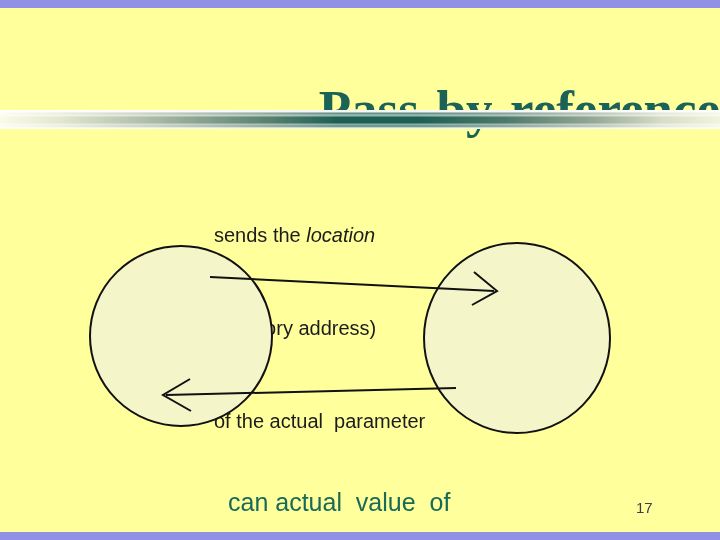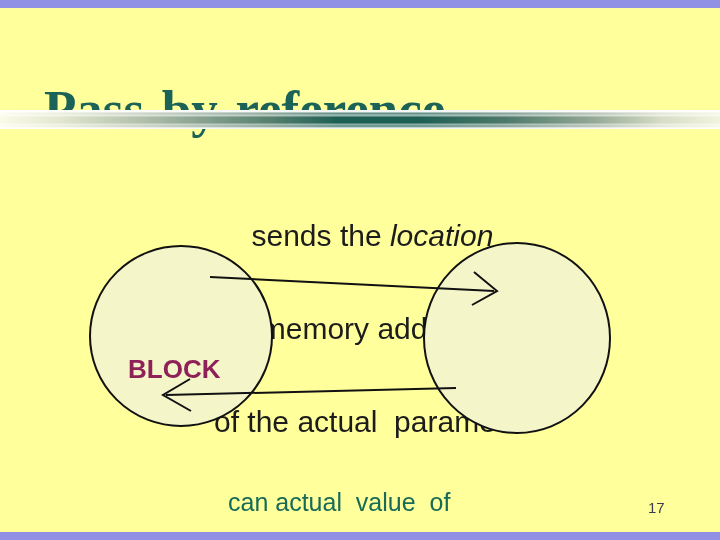--- a/index.html
+++ b/index.html
@@ -6,58 +6,57 @@
   .slide{
     position:relative;width:720px;height:540px;overflow:hidden;
     background:var(--c-background,#FFFF9B);
     font-family:"Liberation Sans",sans-serif;
   }
   .edge-bar{position:absolute;left:0;width:720px;height:8px;background:var(--c-edge_bars,#9090E4);}
   .edge-bar.top{top:0;}
   .edge-bar.bottom{top:532px;}
   .slide-title{
     position:absolute;left:0;top:47px;width:720px;box-sizing:border-box;
-    padding-left:44px;text-align:left;line-height:1;
+    padding-left:34px;text-align:right;line-height:1;
     font-family:"Liberation Serif",serif;font-weight:bold;font-size:53px;
     color:var(--c-title,#1B6357);
   }
   .divider{
     position:absolute;left:0;top:110px;width:720px;height:19px;
     background:
       linear-gradient(180deg,
         rgba(255,255,255,0.95) 0px, rgba(255,255,255,0.95) 2px,
         rgba(255,255,255,0.25) 3px, rgba(255,255,255,0.55) 5px,
         rgba(255,255,255,0.55) 6px, rgba(255,255,255,0) 7px,
         rgba(255,255,255,0) 13px, rgba(255,255,255,0.5) 14px,
         rgba(255,255,255,0.5) 15px, rgba(255,255,255,0.2) 16px,
         rgba(255,255,255,0.9) 18px, rgba(255,255,255,0.95) 19px),
       linear-gradient(90deg,
         #fbfbe8 0%, #e4e8d0 8%, #a7b7a4 22%, #547e6d 38%,
         #1d5f53 47%, #1d5f53 58%, #4d7969 70%, #92a694 82%,
         #d7ddc6 92%, #f2f4de 100%);
   }
   .subtitle{
     position:absolute;left:214px;top:158px;
-    font-size:30px;line-height:31px;color:var(--c-subtitle,#1C1C1C);
+    font-size:20px;line-height:31px;color:var(--c-subtitle,#1C1C1C);
     white-space:pre-wrap;
-    text-align:center;
   }
   .subtitle em{font-style:italic;}
   .diagram-svg{position:absolute;left:0;top:0;}
   .circle-label{position:absolute;font-weight:bold;font-size:26px;white-space:pre-wrap;}
   .label-calling{left:128px;top:284px;line-height:34px;color:var(--c-calling_label,#8E2157);}
   .label-function{left:456px;top:302px;line-height:33px;color:var(--c-function_label,#1F8B1F);}
   .caption{
     position:absolute;left:228px;top:420px;
     font-size:25px;line-height:33px;color:var(--c-caption,#196B58);
     white-space:pre-wrap;
   }
   .page-number{
     position:absolute;left:636px;top:499px;
-    font-size:15px;color:var(--c-page_number,#3C3C50);margin-left:12px;
+    font-size:15px;color:var(--c-page_number,#3C3C50);
   }
 </style>
 </head>
 <body>
 
 <div class="slide">
 
   <div class="edge-bar top"></div>
 
   <h1 class="slide-title">Pass-by-reference</h1>
@@ -77,21 +76,20 @@
       <line x1="210" y1="277" x2="494" y2="291"></line>
       <polyline points="474,272 497,291 472,305"></polyline>
     </g>
     <g style="stroke:var(--c-arrow,#111111);stroke-width:2;fill:none">
       <line x1="456" y1="388" x2="166" y2="395"></line>
       <polyline points="190,379 163,395 191,411"></polyline>
     </g>
   </svg>
 
   <div class="circle-label label-calling">
-    <div>BLOCK</div>
   </div>
 
   <div class="circle-label label-function">
   </div>
 
   <div class="caption">
     <div>can actual  value  of</div>
     
   </div>
 

